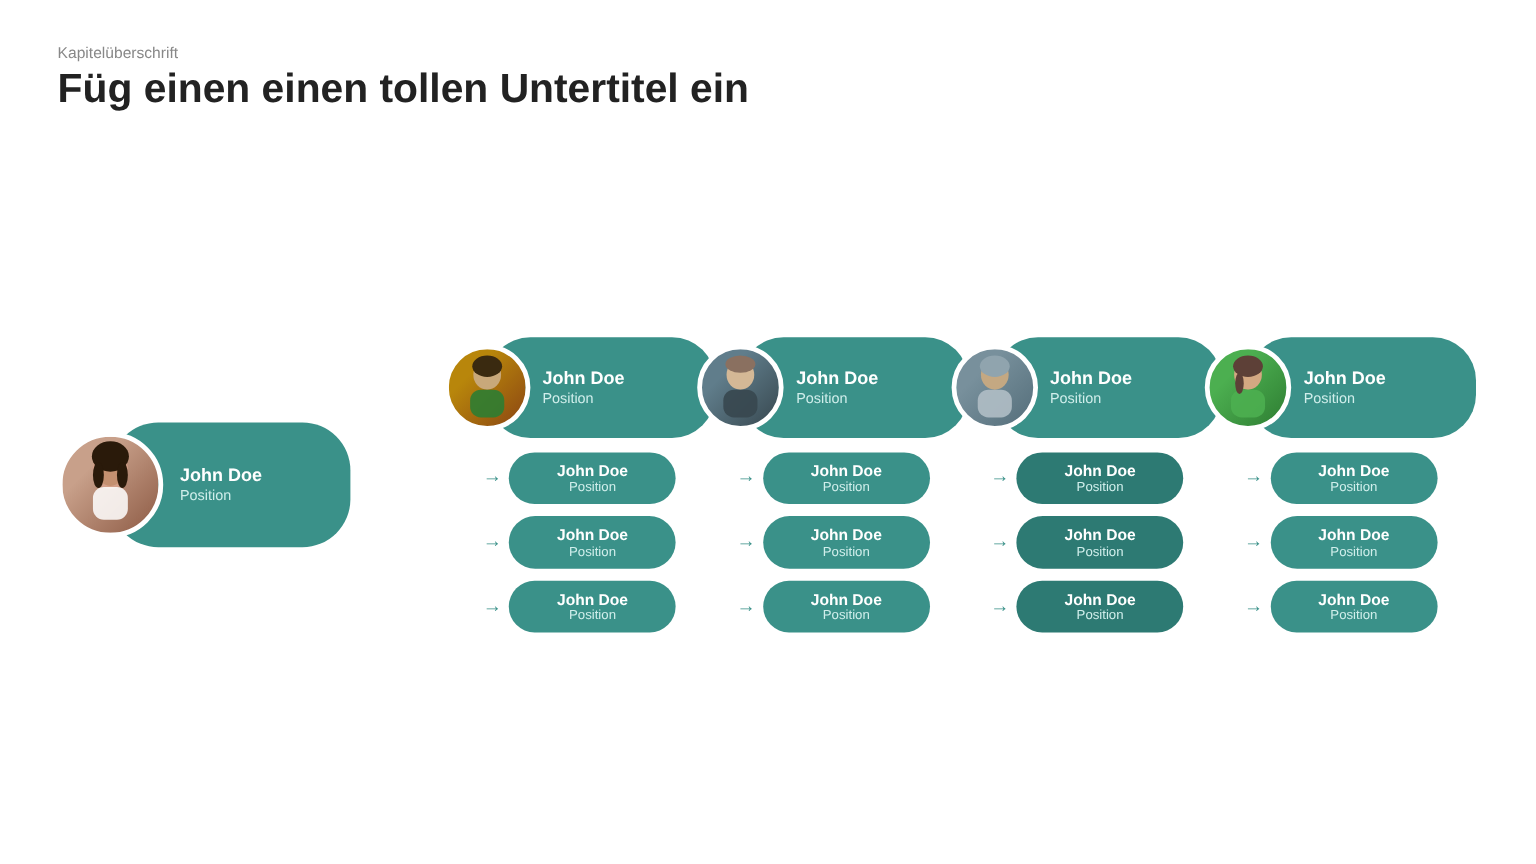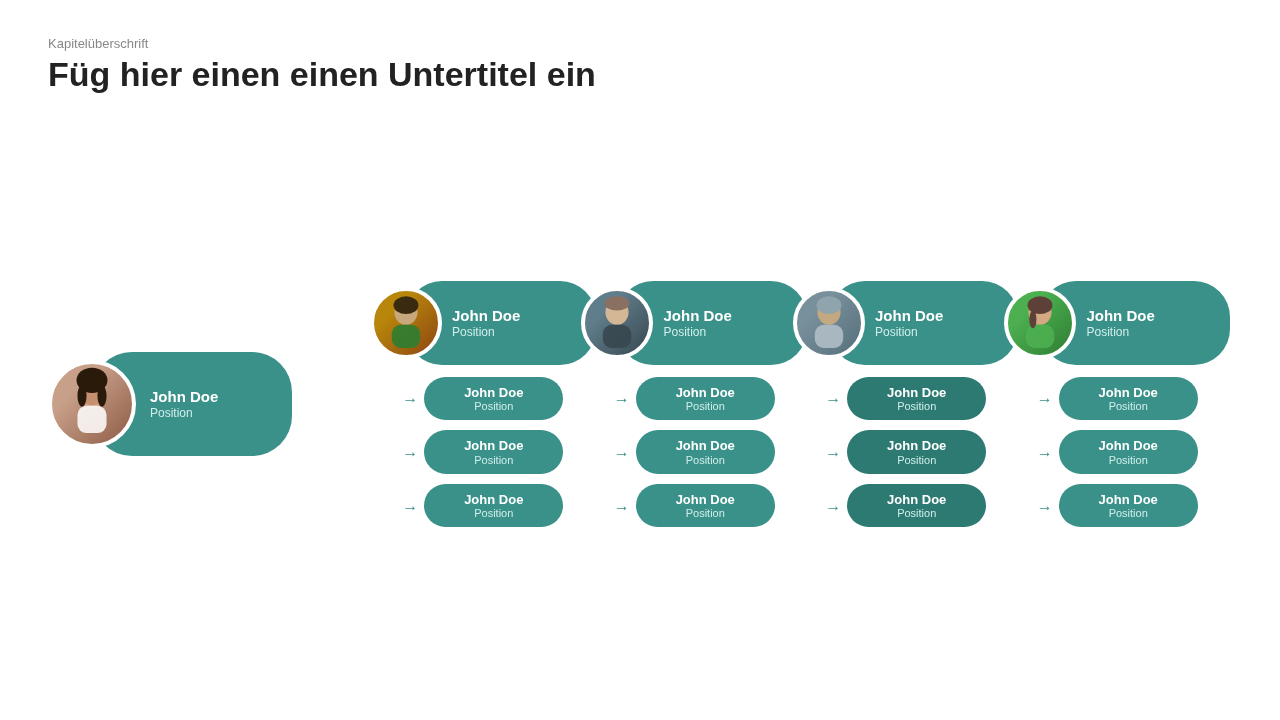--- a/index.html
+++ b/index.html
@@ -205,21 +205,21 @@
     .av-top { background: linear-gradient(135deg, #c8a08a 30%, #8d5a44 100%); }
 
     .dark-card { background: #2d7a73; }
   </style>
 </head>
 <body>
 
 <div class="page">
   <div class="header">
     <div class="chapter-label">Kapitelüberschrift</div>
-    <div class="main-title">Füg hier einen einen Untertitel ein</div>
+    <div class="main-title">Füg einen einen tollen Untertitel ein</div>
   </div>
 
   <div class="org-chart" id="org-chart">
 
     <div class="top-level" style="margin-left:44px;">
       <div class="top-card">
         <div class="avatar-wrap">
           <div class="avatar-circle av-top">
             <svg class="person-svg" viewBox="0 0 88 88" xmlns="http://www.w3.org/2000/svg">
 

